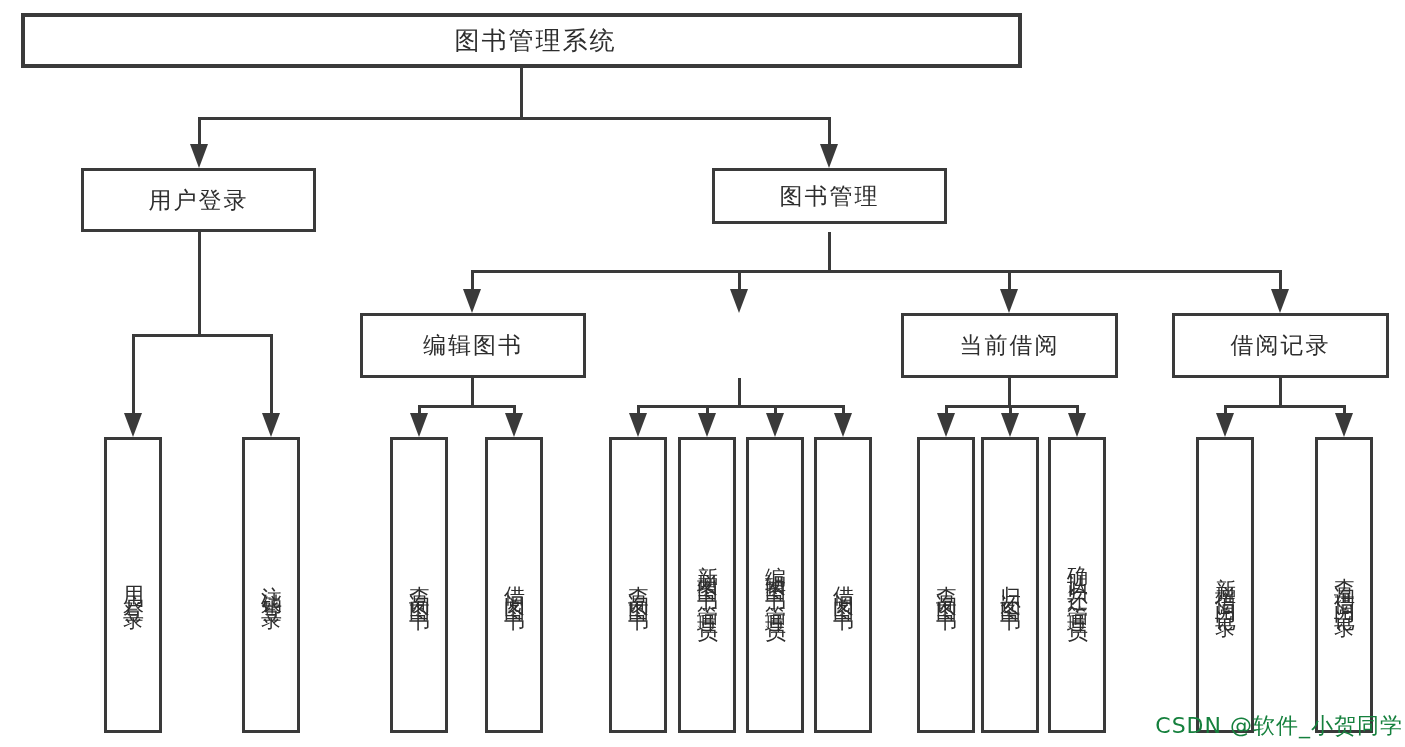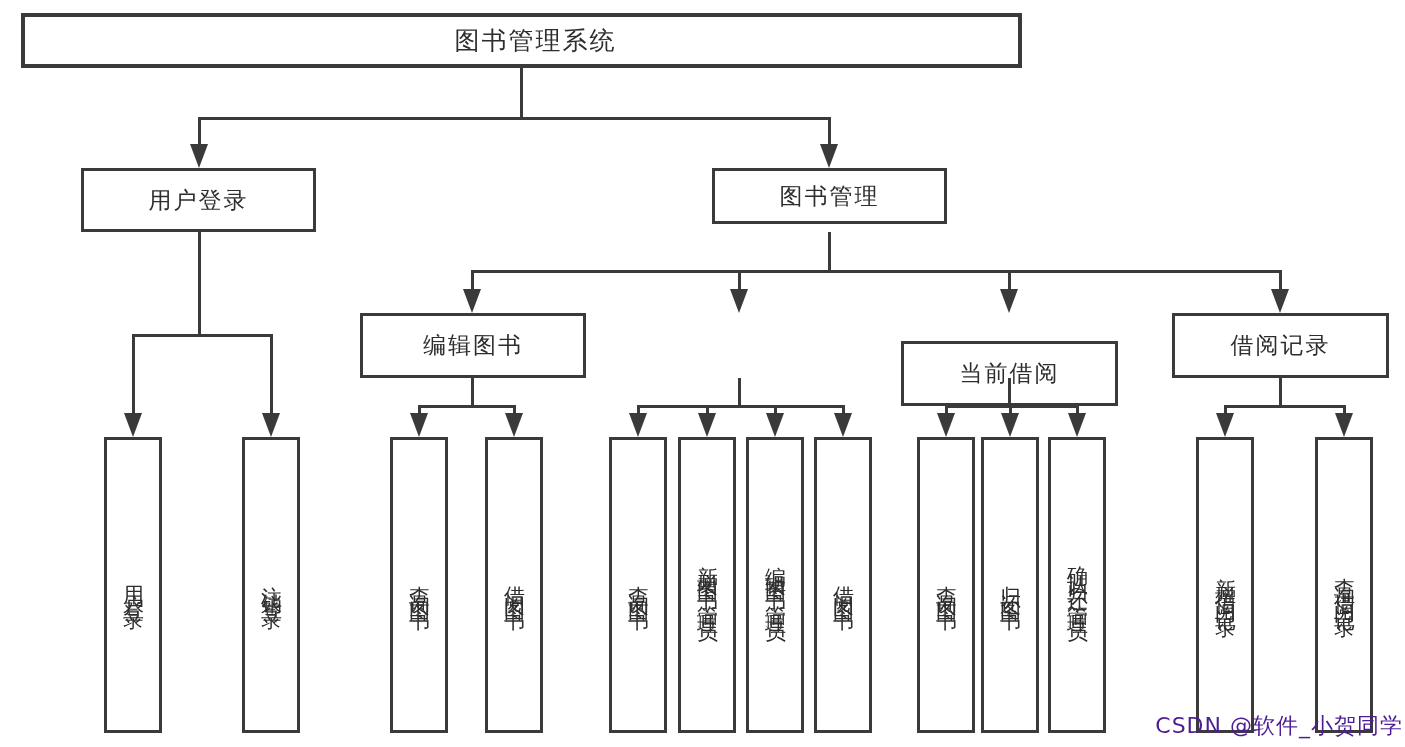--- a/index.html
+++ b/index.html
@@ -22,21 +22,21 @@
   .hline,.vline{position:absolute;background:#3a3a3a;}
   .hline{height:3px;}
   .vline{width:3px;}
   .arrow{
     position:absolute;width:0;height:0;border-style:solid;
     border-color:#3a3a3a transparent transparent transparent;
     border-width:24px 9px 0 9px;
   }
   .watermark{
     position:absolute;top:711px;right:2px;font-size:22px;
-    color:#4c1d95;white-space:nowrap;letter-spacing:1px;z-index:5;
+    color:#15803d;white-space:nowrap;letter-spacing:1px;z-index:5;
   }
 </style>
 </head>
 <body>
 
 <div class="canvas">
 
   <div class="node root lbl-xl" style="left:21px;top:13px;width:1001px;height:55px;">
     <span>图书管理系统</span>
   </div>
@@ -47,21 +47,21 @@
 
   <div class="node lbl-lg" style="left:712px;top:168px;width:235px;height:56px;">
     <span>图书管理</span>
   </div>
 
   <div class="node lbl-lg" style="left:360px;top:313px;width:226px;height:65px;">
     <span>编辑图书</span>
   </div>
 
 
-  <div class="node lbl-lg" style="left:901px;top:313px;width:217px;height:65px;margin-top:28px;">
+  <div class="node lbl-lg" style="left:901px;top:313px;width:217px;height:65px;">
     <span>当前借阅</span>
   </div>
 
   <div class="node lbl-lg" style="left:1172px;top:313px;width:217px;height:65px;">
     <span>借阅记录</span>
   </div>
 
   <div class="node leaf" style="left:104px;top:437px;width:58px;height:296px;">
     <span class="vtext">用户登录</span>
   </div>

